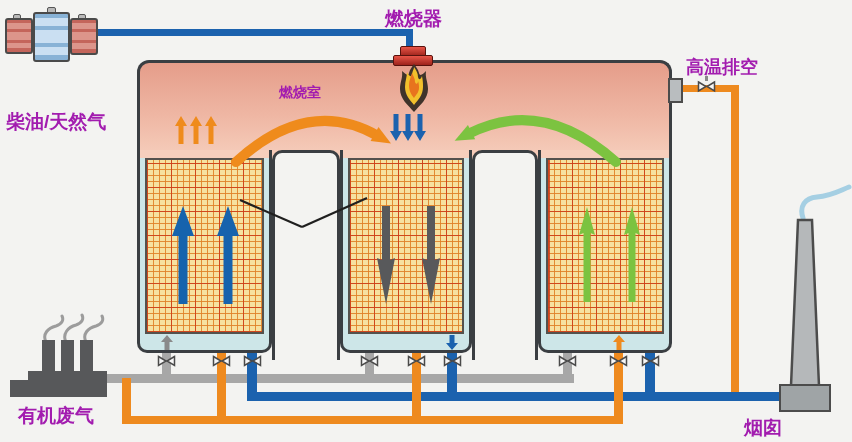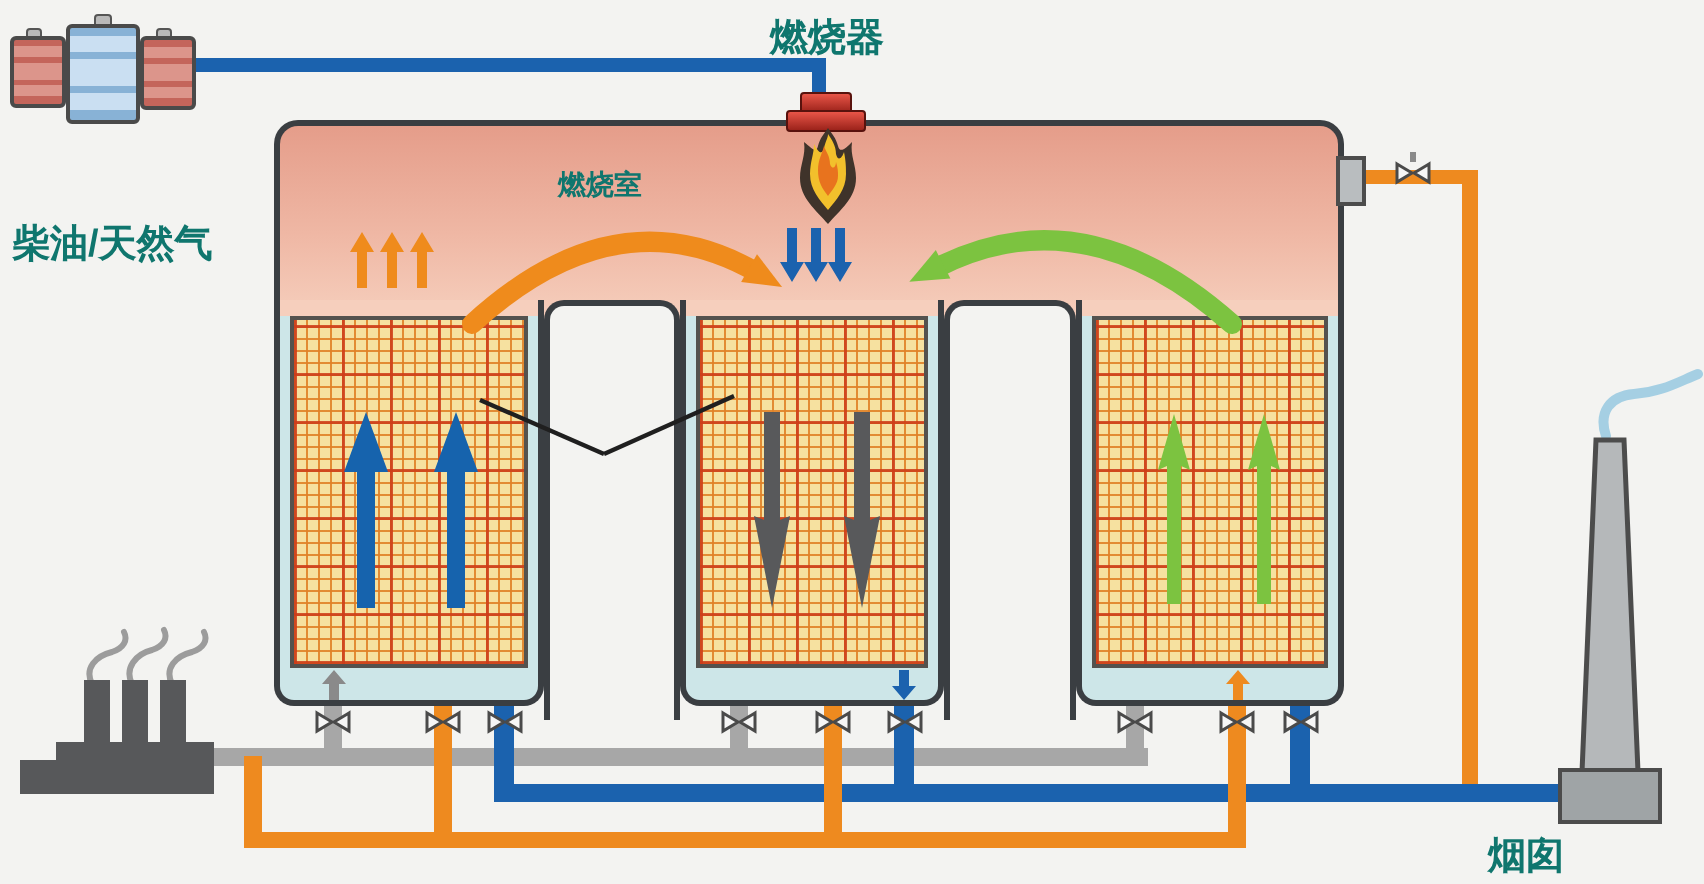--- a/index.html
+++ b/index.html
@@ -1,18 +1,18 @@
 <!DOCTYPE html>
 <html><head>
 <meta charset="utf-8">
 <style>
   html,body{margin:0;padding:0;background:#e9e9e7;font-family:"Liberation Sans",sans-serif;}
   #stage{position:relative;width:852px;height:442px;background:#f3f3f1;overflow:hidden;}
   .abs{position:absolute;}
-  .lbl{position:absolute;font-weight:700;color:#0f766e;white-space:nowrap;}
+  .lbl{position:absolute;font-weight:700;color:#a21caf;white-space:nowrap;}
 
   
   .chamber{left:137px;top:60px;width:535px;height:100px;
     border:3px solid #3a3e42;border-bottom:none;border-radius:12px 12px 0 0;
     background:linear-gradient(180deg,#e59d8a 0%,#efb7a4 55%,#f6cfbd 100%);box-sizing:border-box;}
   .notch{top:150px;height:210px;background:#f3f3f1;border:3px solid #3a3e42;border-bottom:none;
     border-radius:10px 10px 0 0;box-sizing:border-box;}
   .tower{top:150px;height:203px;box-sizing:border-box;
     border:3px solid #3a3e42;border-top:none;border-radius:0 0 10px 10px;
     background:linear-gradient(180deg,#f6cfbd 0 8px,#cde6e8 8px);}
@@ -132,20 +132,21 @@
     <path d="M19,34 C16,30 14,27 14,21 C14,16 16,13 17,9 C18,12 20,14 20,18 C21,21 23,20 23,17 C24,20 24,22 24,24 C24,28 21,31 19,34 Z" fill="#e8731e"></path>
   </svg>
   <div class="lbl" style="left:385px;top:6px;font-size:19px;">燃烧器</div>
 
   <div class="gray-block" style="left:668px;top:78px;width:15px;height:25px;"></div>
   <svg class="abs" style="left:697px;top:76px;" width="19" height="17" viewBox="0 0 19 17">
     <rect x="8" y="0" width="3" height="5" fill="#8a8a8a"></rect>
     <path d="M1.5,6 L9,10.5 L1.5,15 Z" fill="#f6f6f6" stroke="#4a4a4a" stroke-width="1.5"></path>
     <path d="M17.5,6 L10,10.5 L17.5,15 Z" fill="#f6f6f6" stroke="#4a4a4a" stroke-width="1.5"></path>
   </svg>
+  <div class="lbl" style="left:686px;top:55px;font-size:18px;">高温排空</div>
 
   <svg class="abs" style="left:161px;top:335px;" width="12" height="15" viewBox="0 0 12 15">
     <polygon points="6,0 12,7 8.5,7 8.5,15 3.5,15 3.5,7 0,7" fill="#8a8a8a"></polygon>
   </svg>
   <svg class="abs" style="left:446px;top:335px;" width="12" height="15" viewBox="0 0 12 15">
     <polygon points="6,15 12,8 8.5,8 8.5,0 3.5,0 3.5,8 0,8" fill="#1b62ae"></polygon>
   </svg>
   <svg class="abs" style="left:613px;top:335px;" width="12" height="15" viewBox="0 0 12 15">
     <polygon points="6,0 12,7 8.5,7 8.5,15 3.5,15 3.5,7 0,7" fill="#ee8a1f"></polygon>
   </svg>
@@ -203,20 +204,21 @@
   <svg class="abs" style="left:40px;top:312px;" width="72" height="32" viewBox="0 0 72 32">
     <path d="M6,30 C2,22 8,16 16,14 C22,12 24,8 22,4" fill="none" stroke="#9c9c9c" stroke-width="3" stroke-linecap="round"></path>
     <path d="M26,30 C22,22 28,15 36,13 C42,11 44,7 42,3" fill="none" stroke="#9c9c9c" stroke-width="3" stroke-linecap="round"></path>
     <path d="M46,30 C42,22 48,16 56,14 C62,12 64,8 62,4" fill="none" stroke="#9c9c9c" stroke-width="3" stroke-linecap="round"></path>
   </svg>
   <div class="struct" style="left:42px;top:340px;width:13px;height:34px;"></div>
   <div class="struct" style="left:61px;top:340px;width:13px;height:34px;"></div>
   <div class="struct" style="left:80px;top:340px;width:13px;height:34px;"></div>
   <div class="struct" style="left:28px;top:371px;width:79px;height:10px;"></div>
   <div class="struct" style="left:10px;top:380px;width:97px;height:17px;"></div>
+  <div class="lbl" style="left:18px;top:403px;font-size:19px;">有机废气</div>
 
   <svg class="abs" style="left:797px;top:184px;" width="55" height="36" viewBox="0 0 55 36">
     <path d="M6,34 C2,22 8,14 20,13 C34,12 42,7 52,3" fill="none" stroke="#a5cfe3" stroke-width="5" stroke-linecap="round"></path>
   </svg>
   <svg class="abs" style="left:783px;top:218px;" width="44" height="170" viewBox="0 0 44 170">
     <polygon points="15,2 29,2 36,168 8,168" fill="#b5b8ba" stroke="#4c4c4c" stroke-width="2.5"></polygon>
   </svg>
   <div class="gray-block" style="left:779px;top:384px;width:52px;height:28px;background:#9fa4a6;"></div>
   <div class="lbl" style="left:744px;top:415px;font-size:19px;">烟囱</div>
 

